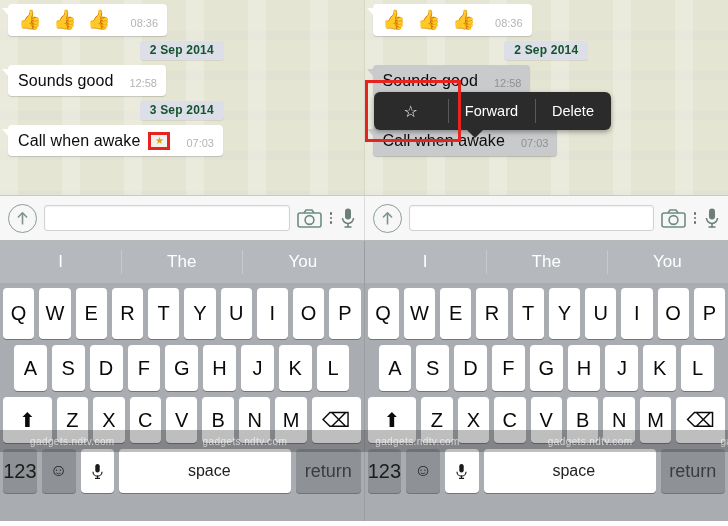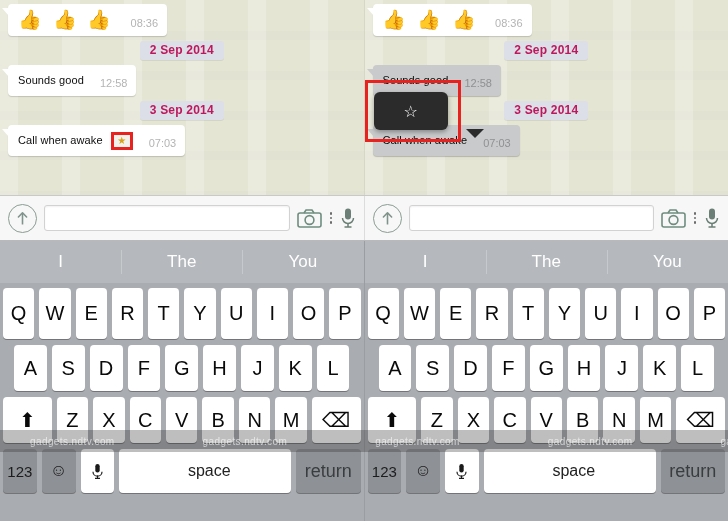--- a/index.html
+++ b/index.html
@@ -82,21 +82,21 @@
     left: -6px;
     top: 4px;
     width: 0; height: 0;
     border-style: solid;
     border-width: 0 7px 8px 0;
     border-color: transparent #ffffff transparent transparent;
   }
   .bubble.selected::after { border-color: transparent #c9cacb transparent transparent; }
 
   .msg-text {
-    font-size: 11px;
+    font-size: 16px;
     color: #0c0c0c;
     line-height: 19px;
     letter-spacing: .1px;
     white-space: nowrap;
   }
   .emoji-line {
     font-size: 19px;
     line-height: 20px;
     letter-spacing: 3px;
   }
@@ -129,21 +129,21 @@
     height: 18px;
     border: 3px solid #e8231f;
     box-sizing: border-box;
     background: #f3f1ec;
   }
   .star-wrap .star-glyph { margin: 0; padding: 0; font-size: 10px; }
 
   
   .date-pill {
     background: #dddfe8;
-    color: #be185d;
+    color: #14532d;
     font-size: 12px;
     font-weight: bold;
     padding: 2px 10px 3px;
     border-radius: 3px;
     letter-spacing: .2px;
     box-shadow: 0 1px 0 rgba(0,0,0,.07);
   }
 
   
   .ctx-menu {
@@ -301,21 +301,21 @@
     margin-bottom: 6px;
     min-width: 0;
   }
   .key.dark {
     background: #8e9195;
     color: #1c1c1c;
     font-size: 17px;
   }
   .key.wide { flex: 1.55; }
   .key.space { flex: 5.1; font-size: 16px; color: #222; padding-left: 8px; }
-  .key.num { flex: 1.05; font-size: 15px; text-align: right; }
+  .key.num { flex: 1.05; font-size: 20px; text-align: right; }
   .key.small { flex: 1.05; }
   .key.ret { flex: 2.0; font-size: 18px; color: #3a3d40; }
 
   
   .watermark {
     position: absolute;
     left: 0; right: 0;
     top: 190px;
     height: 22px;
     background: rgba(40,40,40,.30);
@@ -410,20 +410,22 @@
             <span class="time">07:03</span>
           </div>
         </div>
 
       </div>
 
       <div class="ctx-menu">
         <div class="ctx-item star">
           <span>☆</span>
         </div>
+        <div class="ctx-item">Forward</div>
+        <div class="ctx-item">Delete</div>
         <div class="ctx-tail"></div>
       </div>
       <div class="ctx-redbox"></div>
     </div>
   </div>
 
   <div class="inputbars">
 
     <div class="inputbar left">
       <div class="circle-btn">

